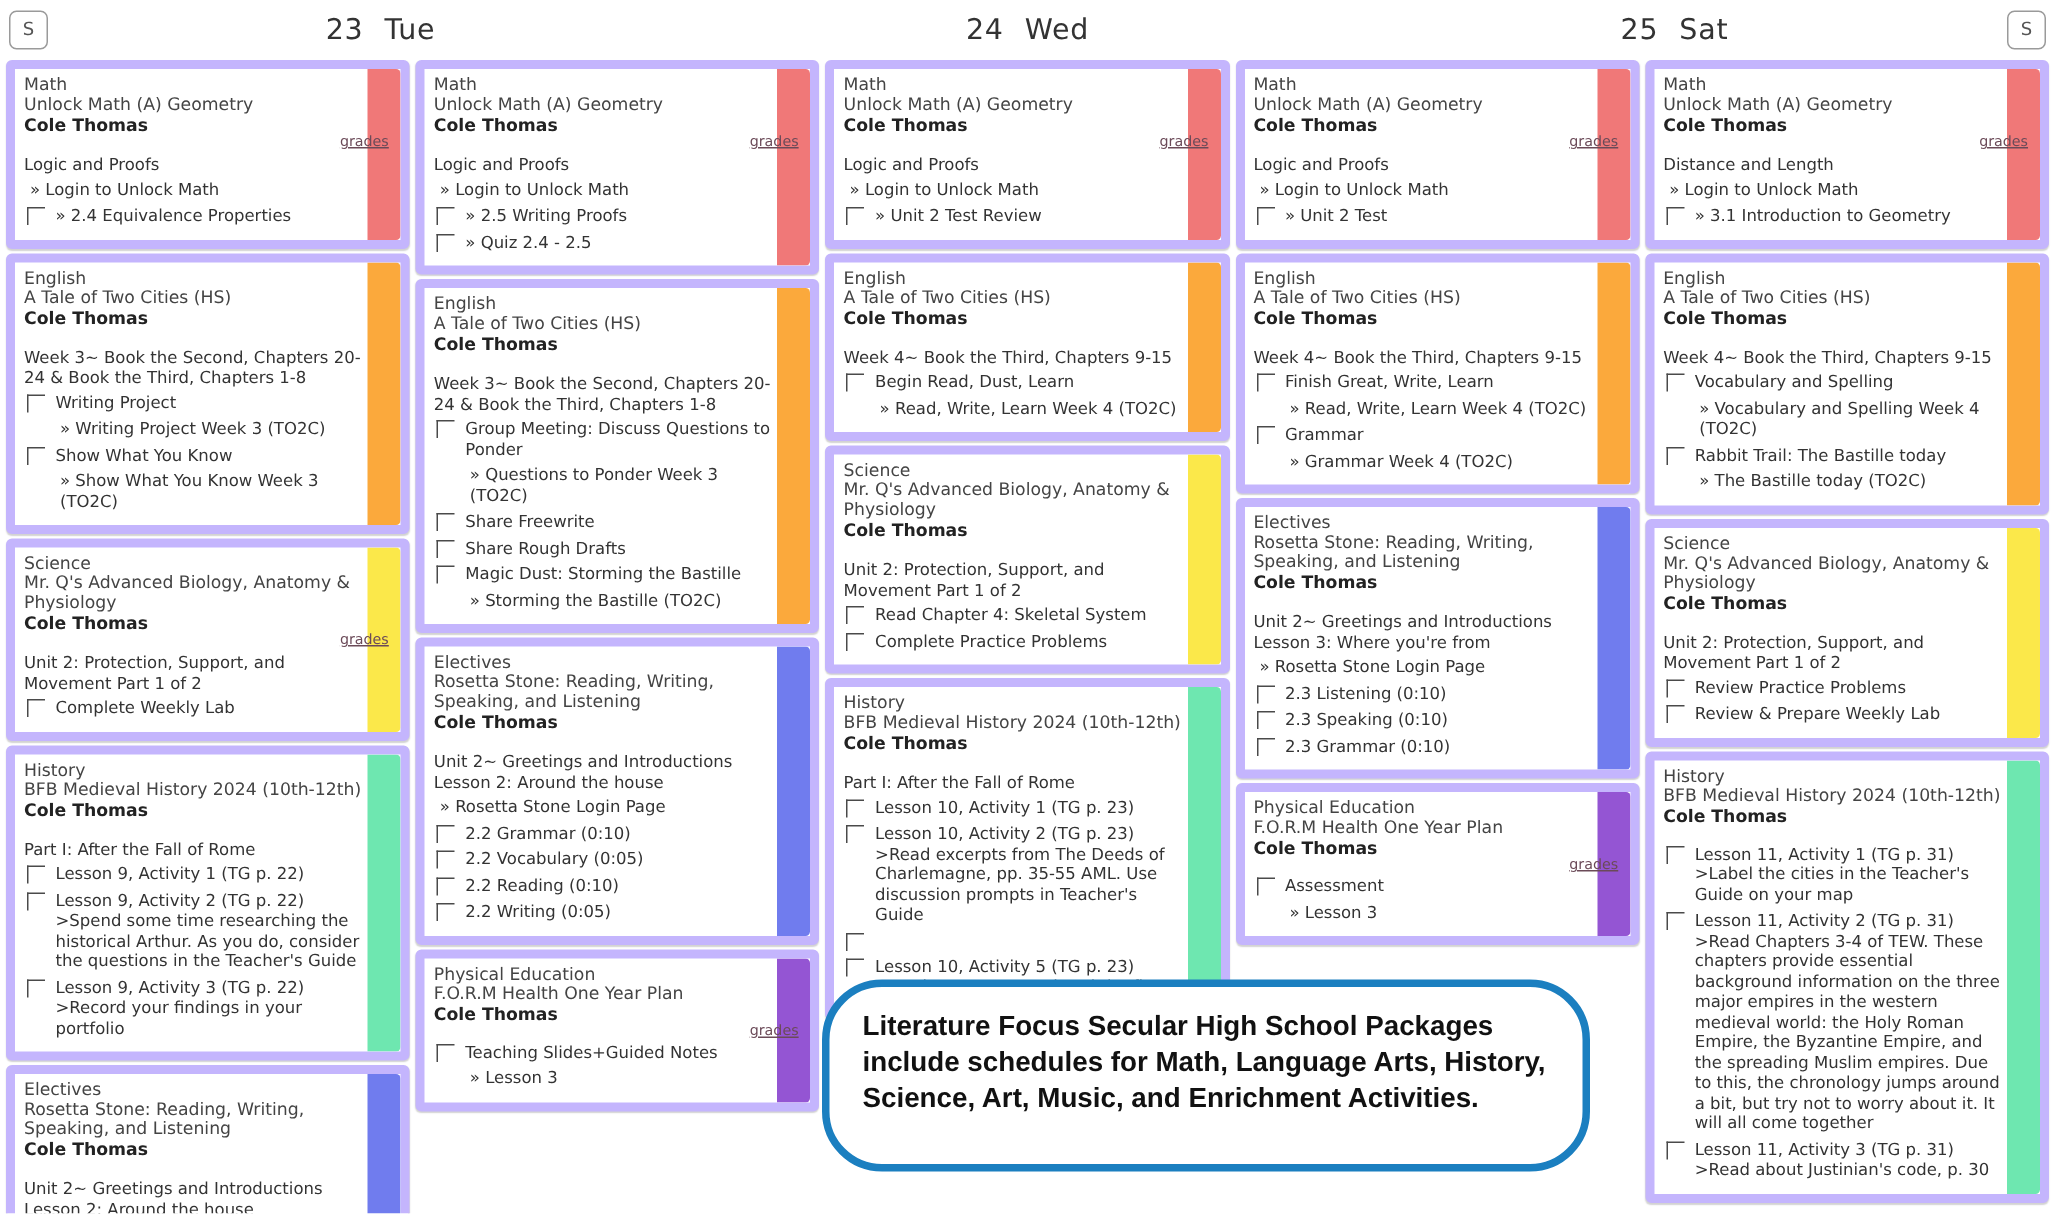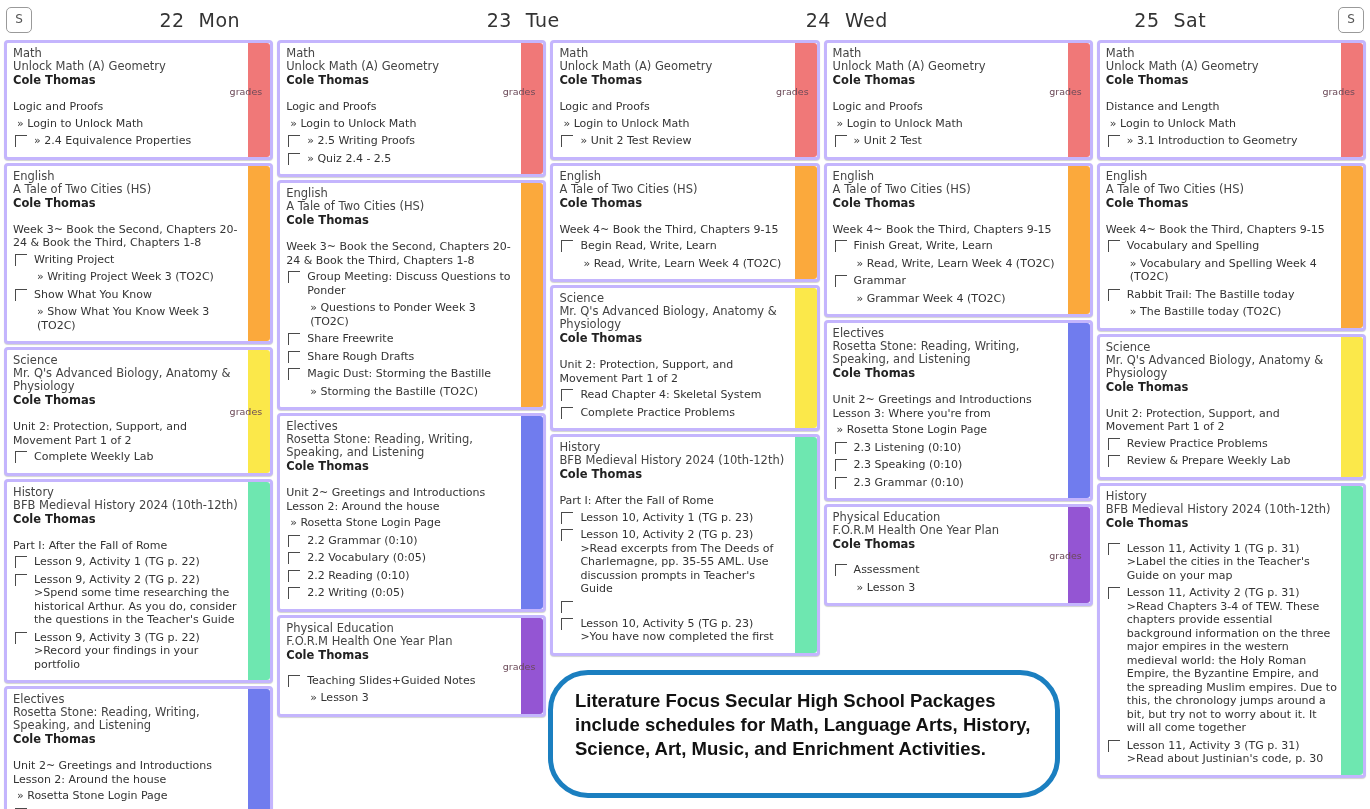--- a/index.html
+++ b/index.html
@@ -24,68 +24,67 @@
     letter-spacing:.5px;white-space:nowrap;
   }
   .dayname .dnum{margin-right:14px;}
 
   
   .week{display:flex;align-items:flex-start;height:769px;overflow:hidden;padding:0 2px;box-sizing:border-box;}
   .col{flex:1 1 0;min-width:0;padding:0 2px;box-sizing:border-box;}
 
   
   .card{
-    position:relative;background:#fff;border:3px solid #c4b5fd;border-radius:4px;
+    position:relative;background:#fff;border:6px solid #c4b5fd;border-radius:4px;
     margin-bottom:3px;overflow:hidden;
     box-shadow:0 1px 1px rgba(0,0,0,.18);
   }
   .stripe{position:absolute;top:0;right:0;bottom:0;width:22px;border-radius:0 3px 3px 0;}
   .card-inner{padding:4px 26px 5px 6px;position:relative;}
   .subject{font-size:11.5px;line-height:13px;color:#444;}
   .course{font-size:11.5px;line-height:13px;color:#444;}
   .student{font-size:11.5px;line-height:14px;font-weight:bold;color:#222;}
   .grades{
     display:block;text-align:right;font-size:9.5px;color:#6b4a58;
-    margin-top:-1px;margin-bottom:-1px;
+    text-decoration:underline;margin-top:-1px;margin-bottom:-1px;
     position:relative;right:-18px;
   }
   .spacer{height:9px;}
   .note{font-size:11px;line-height:13.5px;color:#333;margin-top:4px;}
   .items{margin-top:3px;}
 
   .item{display:flex;align-items:flex-start;margin-bottom:4px;}
   .chk{
     flex:0 0 auto;width:11px;height:11px;margin:1px 7px 0 2px;
     border-left:1.5px solid #4a4a4a;border-top:1.5px solid #4a4a4a;
   }
   .chk.none{border:none;width:0;margin:0;}
   .item-txt{font-size:11px;line-height:13.5px;color:#333;flex:1 1 auto;min-width:0;}
   .item-txt .sub{display:block;}
   .link{display:flex;margin-bottom:4px;}
   .link .item-txt{padding-left:4px;}
   .indent{padding-left:20px;}
 
   
   .callout{
-    position:absolute;left:548px;top:670px;width:512px;height:128px;
+    position:absolute;left:548px;top:653px;width:512px;height:128px;
     box-sizing:border-box;background:#fff;border:5px solid #1b7fc0;
     border-radius:40px;padding:14px 18px 0 22px;
     font-family:"Liberation Sans","DejaVu Sans",sans-serif;
     font-weight:bold;font-size:18.5px;line-height:24px;color:#111;
   }
 </style>
 </head>
 <body>
 
 <div class="app">
 
   <div class="header">
     <div class="hdr-btn">S</div>
     <div class="daynames">
-        <div class="dayname"><span class="dnum">22</span><span>Mon</span></div>
         <div class="dayname"><span class="dnum">23</span><span>Tue</span></div>
         <div class="dayname"><span class="dnum">24</span><span>Wed</span></div>
         <div class="dayname"><span class="dnum">25</span><span>Sat</span></div>
       </div>
     <div class="hdr-btn">S</div>
   </div>
 
   <div class="week">
       <div class="col">
         <div class="card">
@@ -357,21 +356,21 @@
             <div class="subject">English</div>
             <div class="course">A Tale of Two Cities (HS)</div>
             <div class="student">Cole Thomas</div>
             <div class="spacer"></div>
             <div class="note">
               <div>Week 4~ Book the Third, Chapters 9-15</div>
             </div>
             <div class="items">
               <div class="item">
                 <span class="chk"></span>
-                <span class="item-txt"><span>Begin Read, Write, Learn</span></span>
+                <span class="item-txt"><span>Begin Read, Dust, Learn</span></span>
               </div>
               <div class="item link indent">
                 <span class="chk none"></span>
                 <span class="item-txt"><span>» Read, Write, Learn Week 4 (TO2C)</span></span>
               </div>
             </div>
           </div>
         </div>
         <div class="card">
           <div class="stripe" style="background: rgb(251, 232, 74);"></div>

